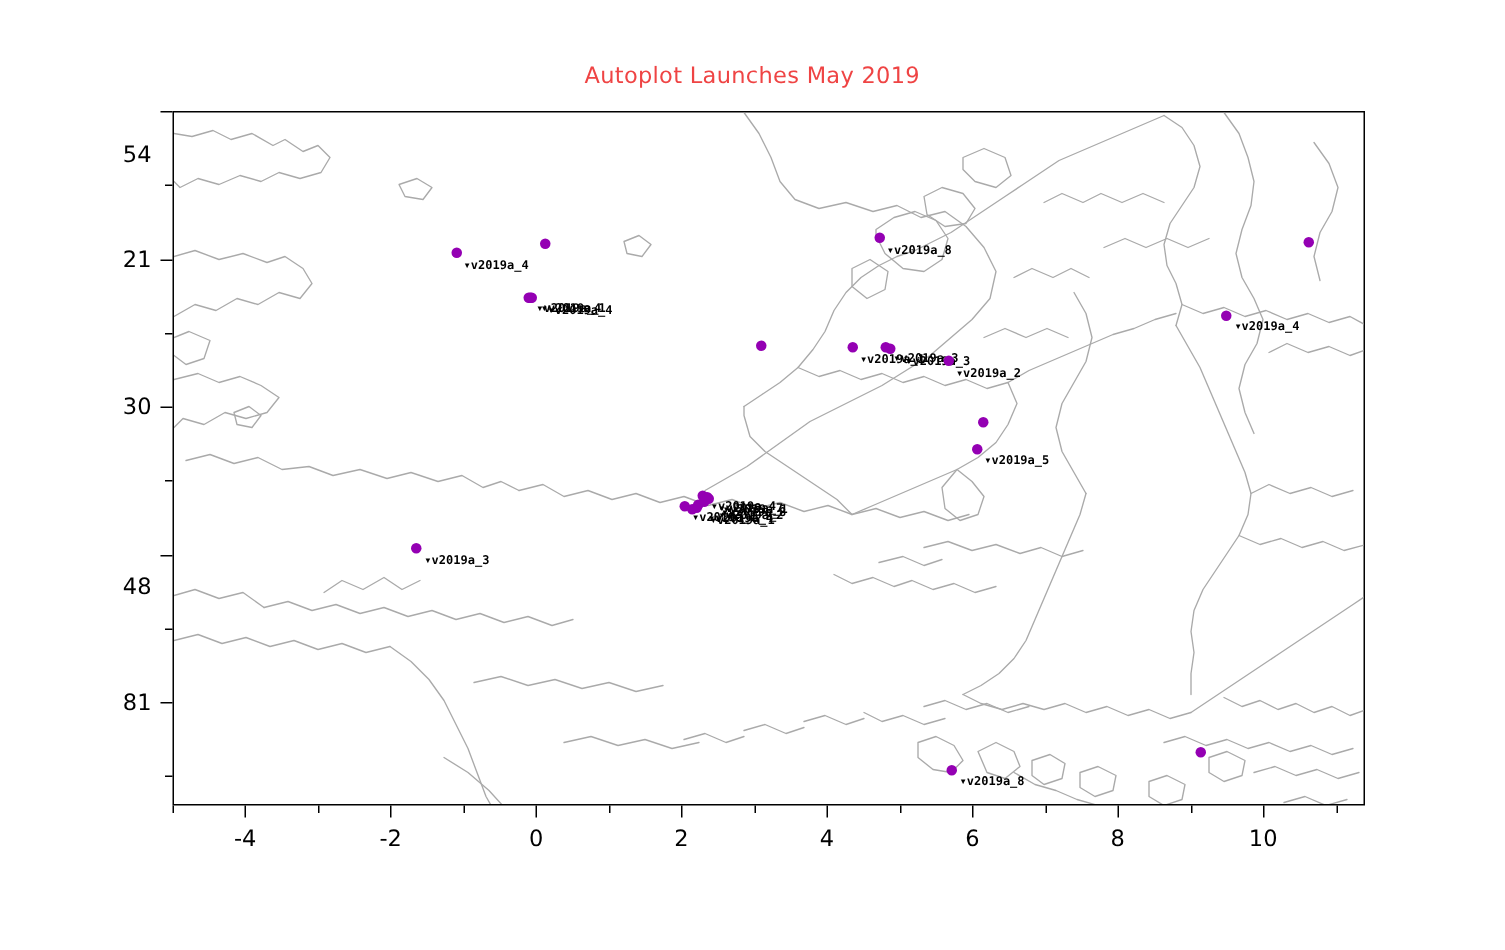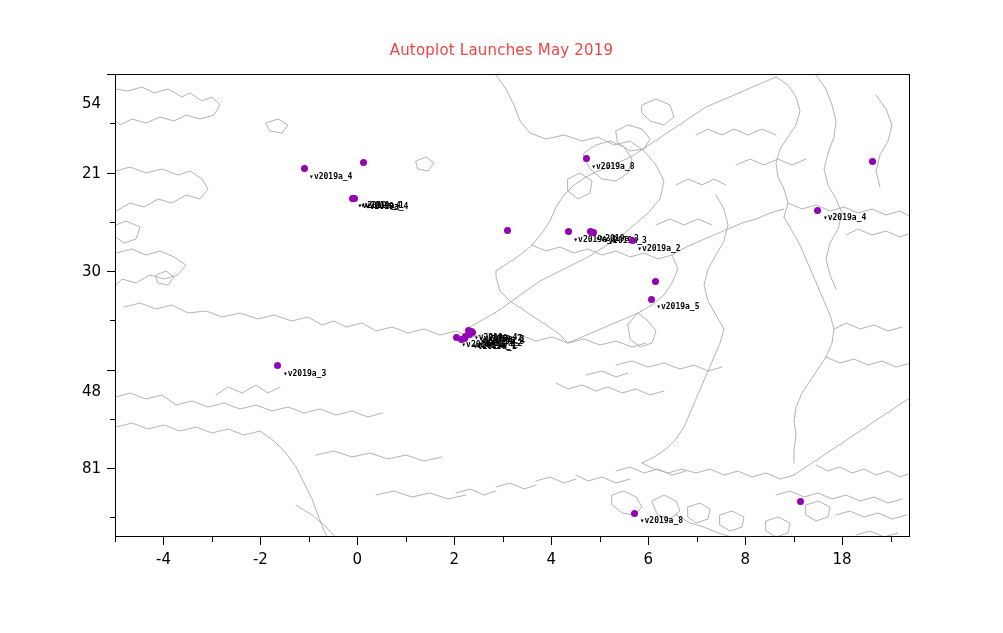--- a/index.html
+++ b/index.html
@@ -253,21 +253,21 @@
       <div class="tlab-x" style="left: 357.378px; top: 550px;">0</div>
       <div class="tick-x major" style="left: 454.329px; top: 537px;"></div>
       <div class="tlab-x" style="left: 454.329px; top: 550px;">2</div>
       <div class="tick-x major" style="left: 551.28px; top: 537px;"></div>
       <div class="tlab-x" style="left: 551.28px; top: 550px;">4</div>
       <div class="tick-x major" style="left: 648.232px; top: 537px;"></div>
       <div class="tlab-x" style="left: 648.232px; top: 550px;">6</div>
       <div class="tick-x major" style="left: 745.183px; top: 537px;"></div>
       <div class="tlab-x" style="left: 745.183px; top: 550px;">8</div>
       <div class="tick-x major" style="left: 842.134px; top: 537px;"></div>
-      <div class="tlab-x" style="left: 842.134px; top: 550px;">18</div>
+      <div class="tlab-x" style="left: 842.134px; top: 550px;">10</div>
       <div class="tick-x minor" style="left: 115px; top: 537px;"></div>
       <div class="tick-x minor" style="left: 211.951px; top: 537px;"></div>
       <div class="tick-x minor" style="left: 308.902px; top: 537px;"></div>
       <div class="tick-x minor" style="left: 405.854px; top: 537px;"></div>
       <div class="tick-x minor" style="left: 502.805px; top: 537px;"></div>
       <div class="tick-x minor" style="left: 599.756px; top: 537px;"></div>
       <div class="tick-x minor" style="left: 696.707px; top: 537px;"></div>
       <div class="tick-x minor" style="left: 793.659px; top: 537px;"></div>
       <div class="tick-x minor" style="left: 890.61px; top: 537px;"></div>
       <div class="tick-y major" style="left: 107px; top: 468.043px;"></div>

